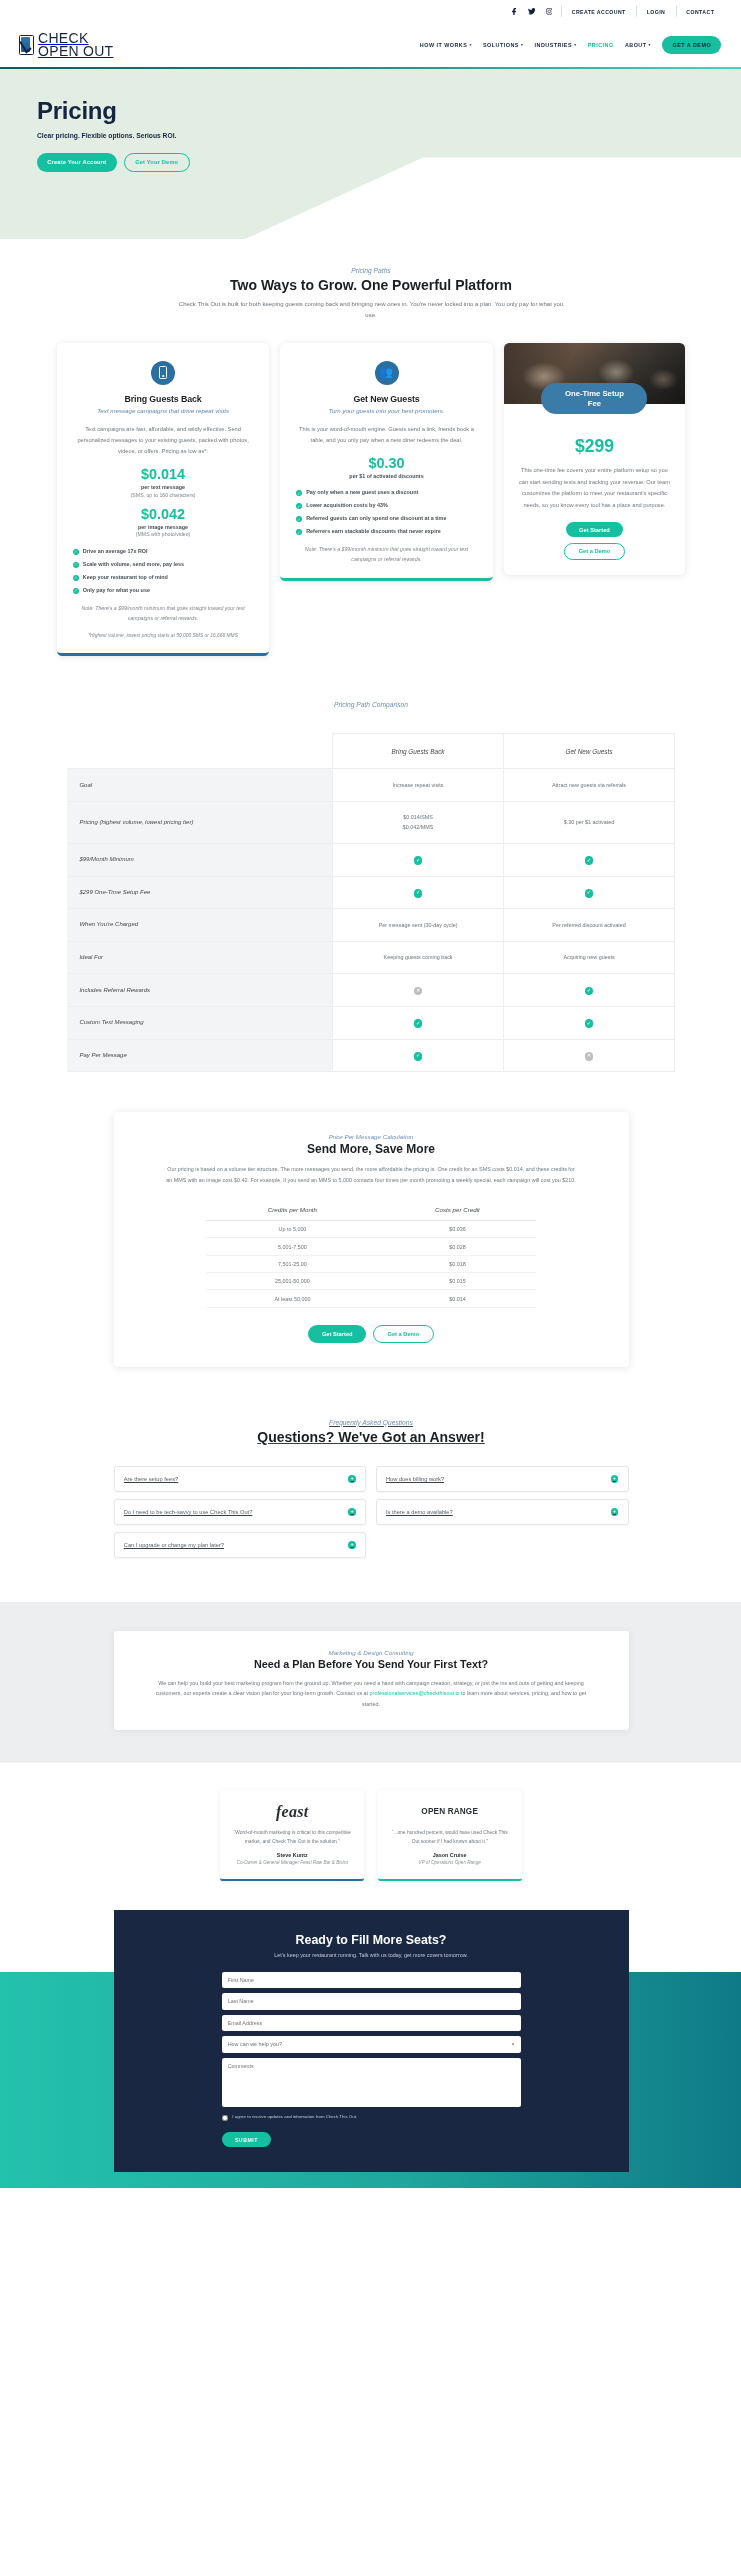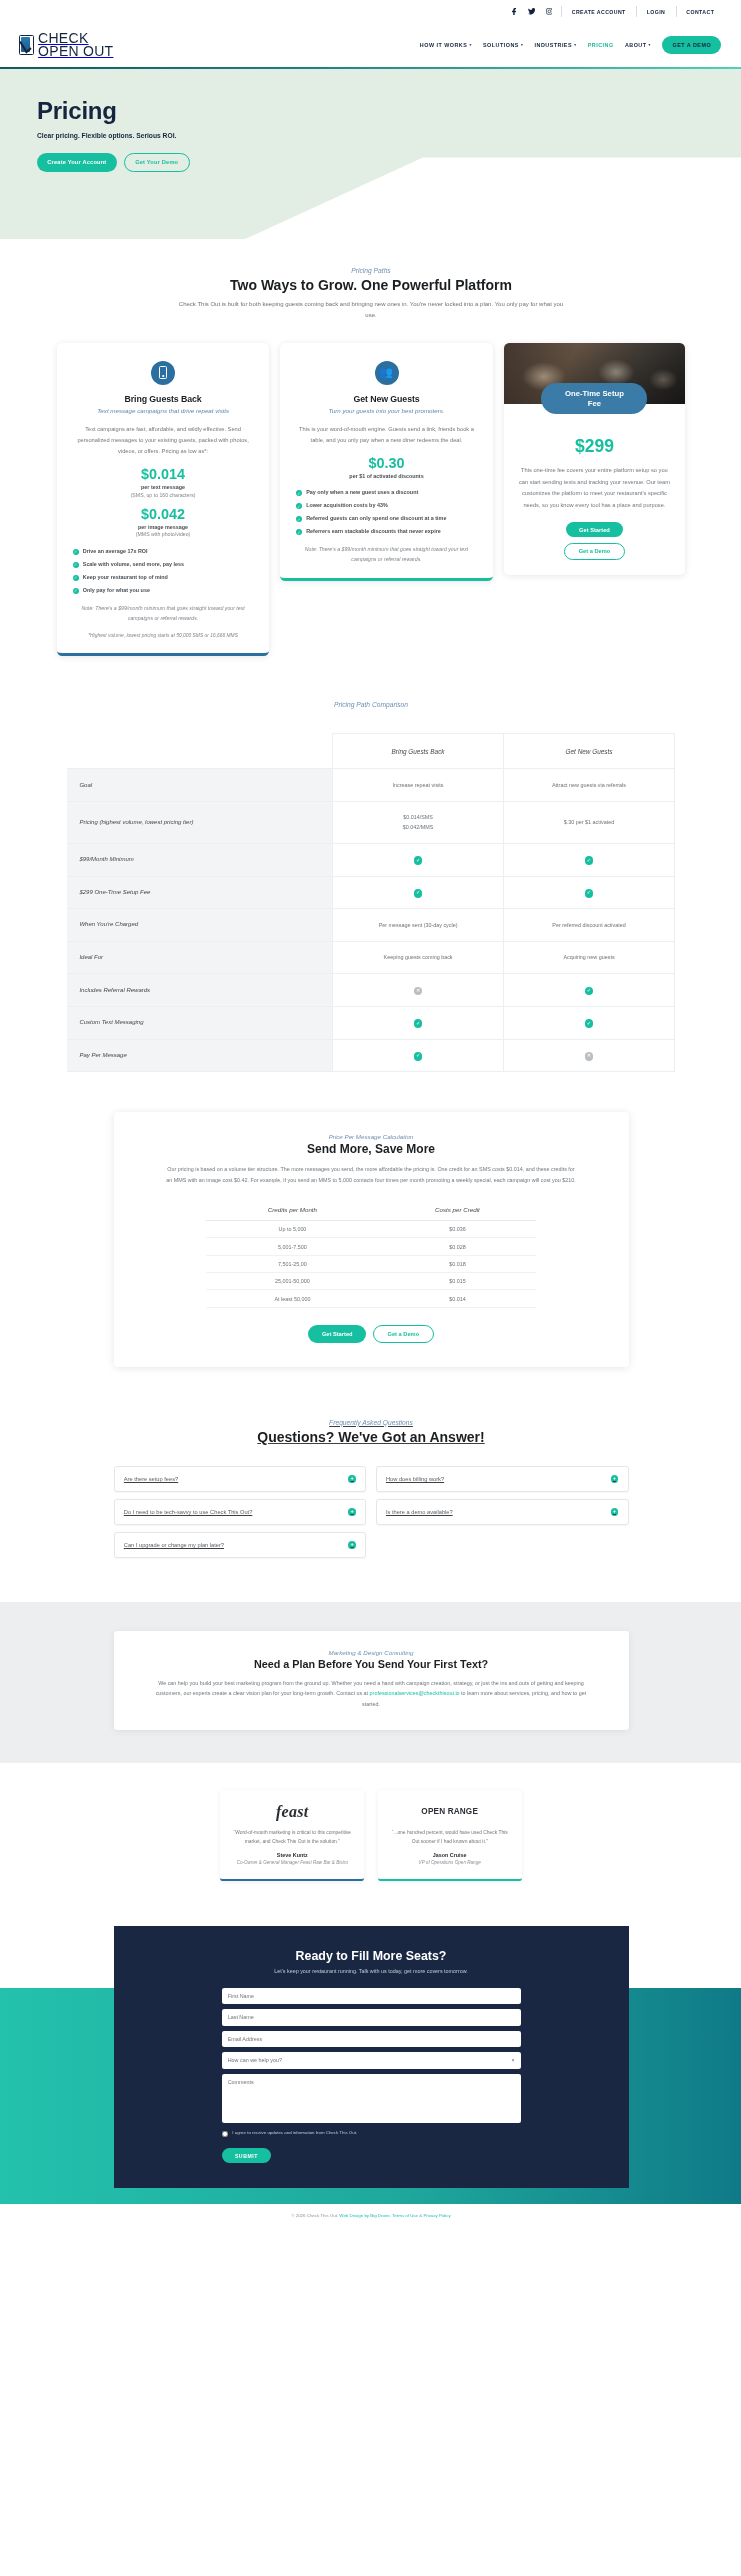--- a/index.html
+++ b/index.html
@@ -261,21 +261,21 @@
   .tname { font-size: 5.4px; font-weight: 800; color:#2b2f33; margin-top: 6.2px; }
   .trole { font-size: 4.6px; color:#8b9197; font-style: italic; margin-top: 1.5px; line-height:1.5; }
 
   
   .contact-outer { position:relative; }
   .contact-bg {
     position:absolute; left:0; right:0; top: 62px; height: 216px;
     background: linear-gradient(90deg,#23c2ad,#1fa79c 55%,#0f7a87);
   }
   .contact {
-    position:relative; width: 515px; margin: 16px auto; background:#1a2742;
+    position:relative; width: 515px; margin: 0 auto; background:#1a2742;
     padding: 23px 0 25px; z-index: 2;
   }
   .contact h2 { text-align:center; font-size: 12.4px; font-weight: 900; color:#fff; }
   .contact .csub { text-align:center; font-size: 5.4px; color:#c2cad6; margin-top: 5.2px; }
   .form { width: 299px; margin: 13.4px auto 0; display:flex; flex-direction:column; gap: 5.2px; }
   .form input, .form select, .form textarea {
     width: 100%; border: none; border-radius: 2.1px; padding: 5.2px 6.2px;
     font-size: 5.4px; font-family:inherit; color:#6d7378; background:#fff;
   }
   .form textarea { height: 49px; resize:none; }

